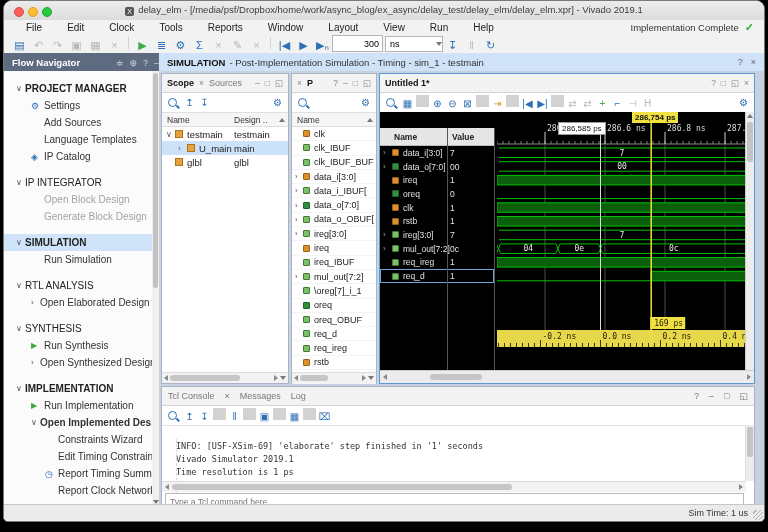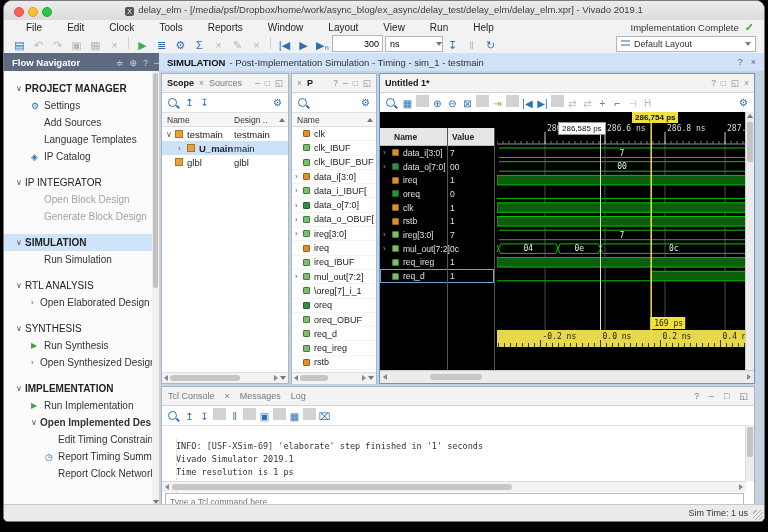--- a/index.html
+++ b/index.html
@@ -81,21 +81,21 @@
   .ptool{height:19px;border-bottom:1px solid #e0e0e0;display:flex;align-items:center;padding:0 3px;}
   .ptool .tbi{font-size:10px;min-width:13px;margin:0 1px;}
   .colhead{height:13px;background:#f6f6f6;border-bottom:1px solid #ddd;font-size:8.5px;color:#333;
     display:flex;align-items:center;padding-left:5px;position:relative;}
   .hscroll{position:absolute;left:0;right:0;bottom:0;height:10px;background:#f2f2f2;border-top:1px solid #ddd;
     display:flex;align-items:center;}
   .hthumb{height:6px;background:#c6c6c6;border-radius:3px;}
   
   .sc-row{display:flex;height:14px;align-items:center;font-size:9.5px;color:#222;position:relative;padding-left:4px;}
   .sc-row.sel{background:#cbe2f8;}
-  .sc-row.b .nm{font-weight:bold;}
+  .sc-row.b .nm{font-weight:normal;}
   .sc-row.ind1{padding-left:16px;}
   .chev{width:9px;color:#555;font-size:8px;flex:none;}
   .sq{width:8px;height:8px;background:#e9a13e;border:1px solid #a8751f;margin-right:4px;flex:none;box-sizing:border-box;}
   .sc-des{position:absolute;left:72px;font-size:9.5px;color:#222;}
   
   .ob-row{display:flex;height:13.3px;align-items:center;font-size:9px;color:#222;padding-left:3px;
     border-bottom:1px solid #f4f4f4;}
   .obic{width:7px;height:7px;margin-right:4px;flex:none;border-radius:1px;}
   .obic.or{background:#dd8f2e;border:1px solid #9c6313;box-sizing:border-box;}
   .obic.gr{background:#7cbf6a;border:1px solid #3f7d31;box-sizing:border-box;}
@@ -175,25 +175,20 @@
 
   <div class="toolbar">
     <span><span class="tbi blue">▤</span><span class="tbi gray">↶</span><span class="tbi gray">↷</span><span class="tbi gray">▣</span><span class="tbi gray">▦</span><span class="tbi gray">×</span><span class="tbi sep"></span><span class="tbi green">▶</span><span class="tbi blue">≣</span><span class="tbi blue">⚙</span><span class="tbi blue">Σ</span><span class="tbi gray">×</span><span class="tbi gray">✎</span><span class="tbi gray">×</span><span class="tbi sep"></span><span class="tbi blue">|◀</span><span class="tbi blue">▶</span><span class="tbi blue">▶ₙ</span></span>
     <input class="time-field" value="300" style="">
     <span class="unit-select">
         <span>ns</span>
         <span class="arr-d"></span>
       </span>
     <span><span class="tbi blue">↧</span><span class="tbi gray">‖</span><span class="tbi blue">↻</span></span>
     <span class="spacer"></span>
-    <div class="layout-select">
-      <span class="grid"></span>
-      <span style="flex:1">Default Layout</span>
-      <span class="arr-d"></span>
-    </div>
   </div>
 
   <div class="sidebar">
     <div class="sb-head">
       <span>Flow Navigator</span>
       <span class="spacer"></span>
       <span><span class="hic">≑</span><span class="hic">⊕</span><span class="hic">?</span><span class="hic">–</span></span>
     </div>
     <div class="sb-list">
 
@@ -281,20 +276,24 @@
         <div class="sb-it item">
           <span class="sic green">▶</span>
           <span class="slbl">Run Implementation</span>
         </div>
 
         <div class="sb-it item b">
           <span class="sic chev">∨</span>
           <span class="slbl">Open Implemented Design</span>
         </div>
 
+        <div class="sb-it item i2">
+          <span class="sic"></span>
+          <span class="slbl">Constraints Wizard</span>
+        </div>
 
         <div class="sb-it item i2">
           <span class="sic"></span>
           <span class="slbl">Edit Timing Constraints</span>
         </div>
 
         <div class="sb-it item i2">
           <span class="sic blue">◷</span>
           <span class="slbl">Report Timing Summary</span>
         </div>

